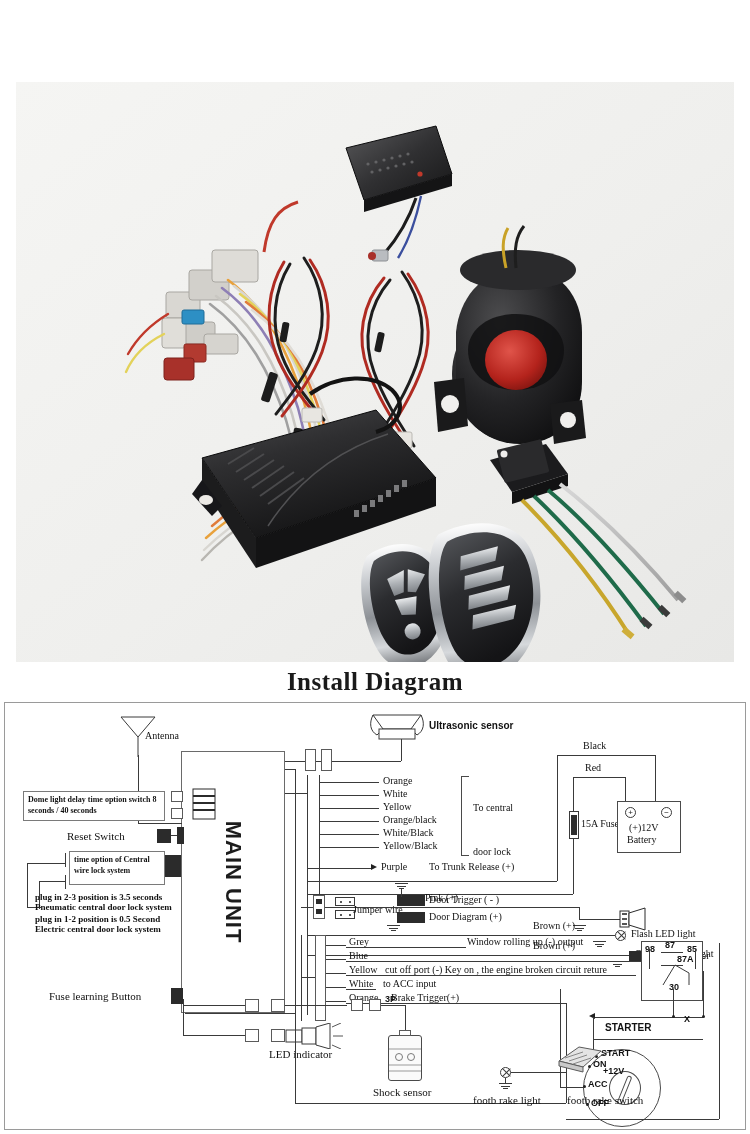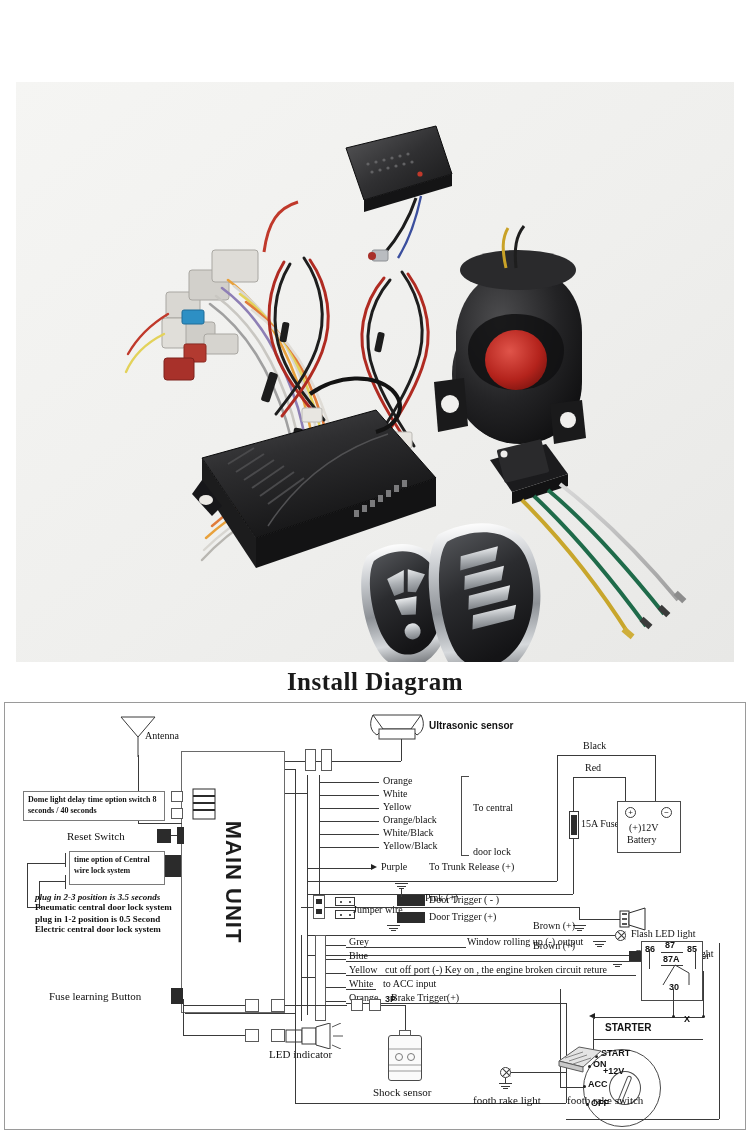--- a/index.html
+++ b/index.html
@@ -551,21 +551,21 @@
     <div class="blk" style="left:160px; top:152px; width:16px; height:22px;"></div>
 
     <div class="vline" style="left:60px; top:150px; height:14px;"></div>
     <div class="vline" style="left:60px; top:172px; height:14px;"></div>
     <div class="vline" style="left:22px; top:160px; height:44px;"></div>
     <div class="hline" style="left:22px; top:160px; width:38px;"></div>
     <div class="vline" style="left:34px; top:178px; height:28px;"></div>
     <div class="hline" style="left:34px; top:178px; width:26px;"></div>
     <div class="hline" style="left:22px; top:204px; width:14px;"></div>
 
-    <div class="lbl lbl-s lbl-b" style="left:30px; top:190px;font-style:italic;">plug in 2-3 position is 3.5 seconds</div>
+    <div class="lbl lbl-s lbl-b" style="left:30px; top:190px;">plug in 2-3 position is 3.5 seconds</div>
     <div class="lbl lbl-s lbl-b" style="left:30px; top:200px;">Pneumatic central door lock system</div>
     <div class="lbl lbl-s lbl-b" style="left:30px; top:212px;">plug in 1-2 position is 0.5 Second</div>
     <div class="lbl lbl-s lbl-b" style="left:30px; top:222px;">Electric central door lock system</div>
 
     <div class="lbl lbl-l" style="left:44px; top:288px;">Fuse learning Button</div>
     <div class="blk" style="left:166px; top:285px; width:12px; height:16px;"></div>
 
     <div class="vline" style="left:290px; top:66px; height:248px;"></div>
     <div class="vline" style="left:302px; top:72px; height:240px;"></div>
     <div class="vline" style="left:314px; top:72px; height:120px;"></div>
@@ -670,21 +670,21 @@
       </div>
     <div class="jumper" style="left:330px; top:207px; width:20px; height:9px;">
         <s></s>
         <s></s>
       </div>
     <div class="lbl lbl-m" style="left:348px; top:202px;">Jumper wire</div>
 
     <div class="blk" style="left:392px; top:192px; width:28px; height:11px;"></div>
     <div class="blk" style="left:392px; top:209px; width:28px; height:11px;"></div>
     <div class="lbl lbl-m" style="left:424px; top:192px;">Door Trigger ( - )</div>
-    <div class="lbl lbl-m" style="left:424px; top:209px;">Door Trigger (+)</div>
+    <div class="lbl lbl-m" style="left:424px; top:209px;">Door Diagram (+)</div>
     <div class="ground" style="left:390px; top:180px;">
       <i style="width:13px;"></i>
         <i style="width:9px;"></i>
         <i style="width:5px;"></i>
     </div>
     <div class="vline" style="left:396px; top:186px; height:8px;"></div>
     <div class="ground" style="left:382px; top:222px;">
       <i style="width:13px;"></i>
         <i style="width:9px;"></i>
         <i style="width:5px;"></i>
@@ -715,25 +715,25 @@
     <div class="lbl lbl-m" style="left:386px; top:290px;">Brake Trigger(+)</div>
 
     <div class="hline" style="left:341px; top:258px; width:300px;"></div>
     <div class="hline" style="left:341px; top:272px; width:290px;"></div>
     <div class="hline" style="left:341px; top:286px; width:30px;"></div>
     <div class="hline" style="left:341px; top:300px; width:220px;"></div>
     <div class="vline" style="left:561px; top:300px; height:100px;"></div>
     <div class="hline" style="left:290px; top:400px; width:271px;"></div>
 
     <div class="relay-box" style="left:636px; top:238px; width:62px; height:60px;"></div>
-    <div class="lbl lbl-s lbl-b sans" style="left:640px; top:242px;">86</div>
+    <div class="lbl lbl-s lbl-b sans" style="left:640px; top:242px;">98</div>
     <div class="lbl lbl-s lbl-b sans" style="left:660px; top:238px;">87</div>
     <div class="lbl lbl-s lbl-b sans" style="left:682px; top:242px;">85</div>
     <div class="hline" style="left:656px; top:249px; width:22px;"></div>
-    <div class="lbl lbl-s lbl-b sans" style="left:658px; top:252px;">87A</div>
+    <div class="lbl lbl-s lbl-b sans" style="left:672px; top:252px;">87A</div>
     <div class="hline" style="left:656px; top:262px; width:22px;"></div>
     <div class="lbl lbl-s lbl-b sans" style="left:664px; top:280px;">30</div>
     <svg class="dg" style="left:650px; top:258px;" width="42" height="28">
       <line x1="20" y1="4" x2="8" y2="24" stroke="#3a3a3a"></line>
       <line x1="20" y1="4" x2="34" y2="12" stroke="#3a3a3a"></line>
       <line x1="34" y1="12" x2="34" y2="24" stroke="#3a3a3a"></line>
     </svg>
     <div class="vline" style="left:644px; top:246px; height:20px;"></div>
     <div class="vline" style="left:690px; top:246px; height:20px;"></div>
     <div class="vline" style="left:668px; top:286px; height:28px;"></div>

